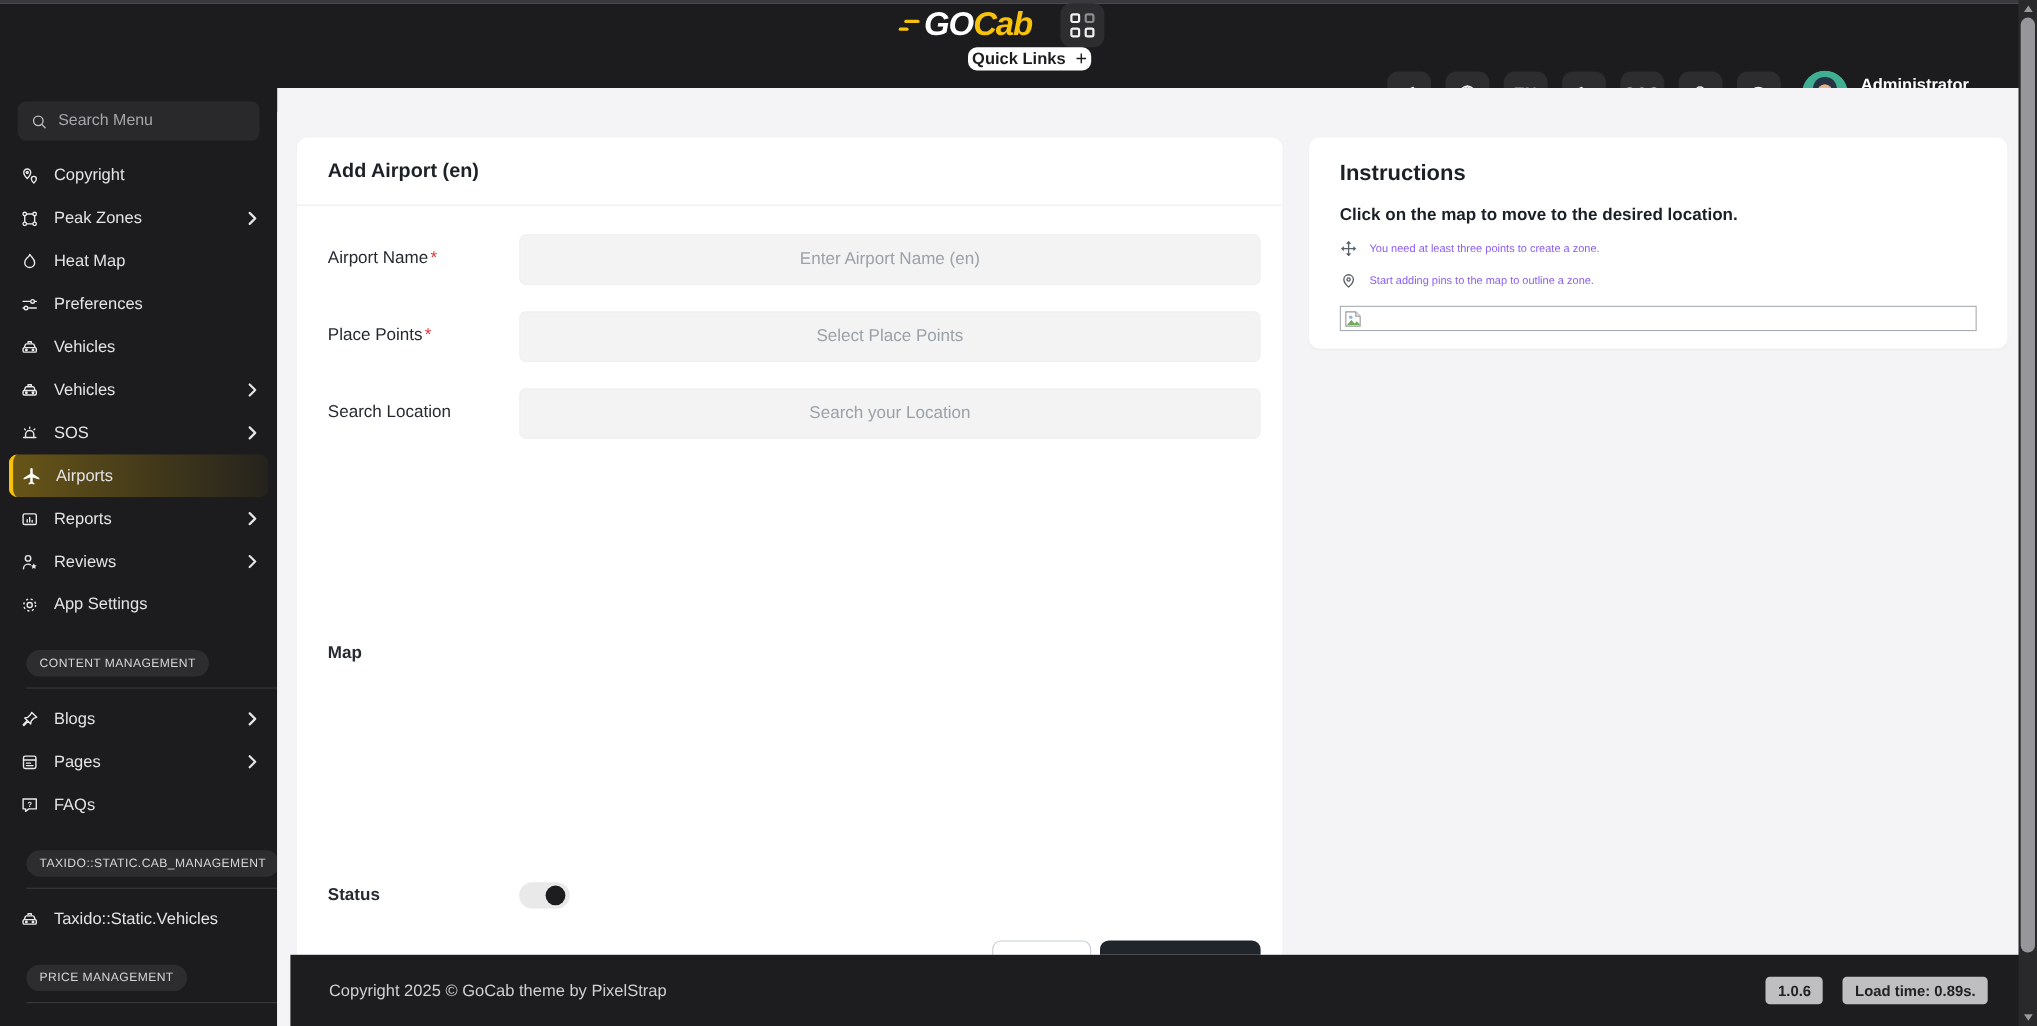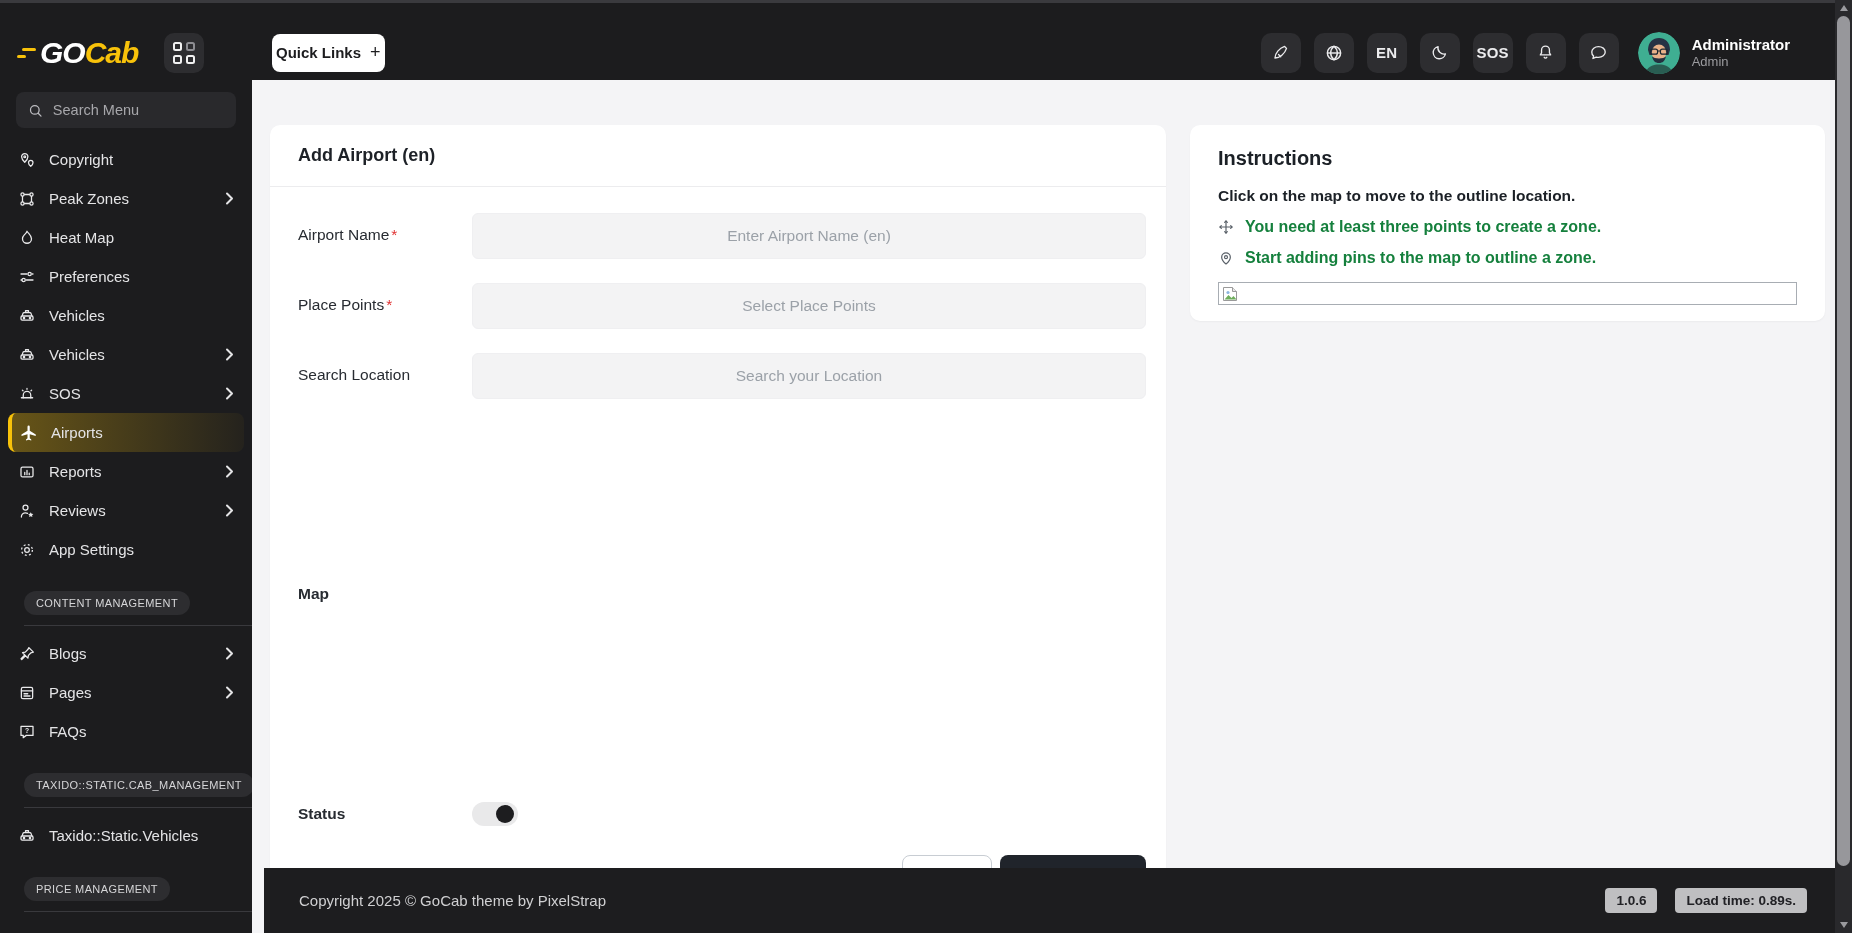--- a/index.html
+++ b/index.html
@@ -7,21 +7,21 @@
   body {
     position:relative; overflow:hidden;
     background:#f4f4f6;
     font-family:"Liberation Sans", sans-serif;
     color:#24282e;
   }
   
   #topstrip { position:absolute; top:0; left:0; right:0; height:3px; background:#3a3a3e; }
   #header {
     position:absolute; top:3px; left:0; right:0; height:99px;
-    background:#1c1c1e; display:flex; align-items:center;
+    background:#1c1c1e; display:flex; align-items:center;flex-direction:column;
   }
   .logo-wrap { width:252px; display:flex; align-items:center; padding-left:22px; gap:26px; }
   .logo { display:flex; align-items:center; font-style:italic; font-weight:bold; font-size:30px; letter-spacing:-1px; cursor:pointer; }
   .logo .speed { display:inline-flex; flex-direction:column; gap:4px; margin-right:4px; }
   .logo .speed i { display:block; height:3px; background:#f8c20a; border-radius:2px; }
   .logo .speed i:nth-child(1){ width:14px; }
   .logo .speed i:nth-child(2){ width:9px; margin-left:-5px; }
   .logo .go { color:#ffffff; }
   .logo .cab { color:#f8c20a; }
   .iconbtn {
@@ -101,21 +101,21 @@
   .status-label { width:174px; flex:0 0 174px; font-size:15.5px; font-weight:bold; color:#272b31; }
   .toggle { width:46px; height:24px; background:#e9e9ea; border-radius:12px; position:relative; cursor:pointer; }
   .toggle .knob { position:absolute; top:3px; left:24px; width:18px; height:18px; border-radius:50%; background:#1d1d1f; }
   .form-actions { display:flex; justify-content:flex-end; gap:8px; margin-top:29px; }
   .btn-ghost { width:90px; height:40px; background:#ffffff; border:1px solid #c8cdd3; border-radius:8px; cursor:pointer; }
   .btn-dark { width:146px; height:40px; background:#20242b; border:none; border-radius:8px; cursor:pointer; }
 
   #instructions-card { width:635px; flex:0 0 635px; padding:22px 28px 16px; }
   .ins-title { font-size:20px; font-weight:bold; color:#1b2026; }
   .ins-heading { margin-top:17px; font-size:15.5px; font-weight:bold; color:#1b2026; }
-  .ins-item { display:flex; align-items:center; gap:11px; margin-top:13px; color:#15803d; font-size:16px;font-weight:bold; }
+  .ins-item { display:flex; align-items:center; gap:11px; margin-top:13px; color:#8b5cf6; font-size:10px; }
   .ins-imgbox {
     margin-top:15px; height:23px; border:1px solid #a8adb3; background:#fff;
     display:flex; align-items:center; padding:2px 3px;
   }
 
   
   #footer {
     position:absolute; left:12px; right:0; bottom:0; height:65px; background:#1d1d1f;
     display:flex; align-items:center; padding:0 45px 0 35px;
   }
@@ -473,21 +473,21 @@
 
         <div class="form-actions">
           <button class="btn-ghost"></button>
           <button class="btn-dark"></button>
         </div>
       </div>
     </div>
 
     <div class="card" id="instructions-card">
       <div class="ins-title">Instructions</div>
-      <div class="ins-heading">Click on the map to move to the outline location.</div>
+      <div class="ins-heading">Click on the map to move to the desired location.</div>
 
       <div class="ins-item">
         <svg width="16" height="16" viewBox="0 0 24 24" fill="none" stroke="#596068" stroke-width="1.8" stroke-linecap="round" stroke-linejoin="round">
             <path d="M12 3v18M3 12h18"></path>
             <path d="M10 5l2-2 2 2M10 19l2 2 2-2M5 10l-2 2 2 2M19 10l2 2-2 2"></path>
           </svg>
         <span>You need at least three points to create a zone.</span>
       </div>
 
       <div class="ins-item">

